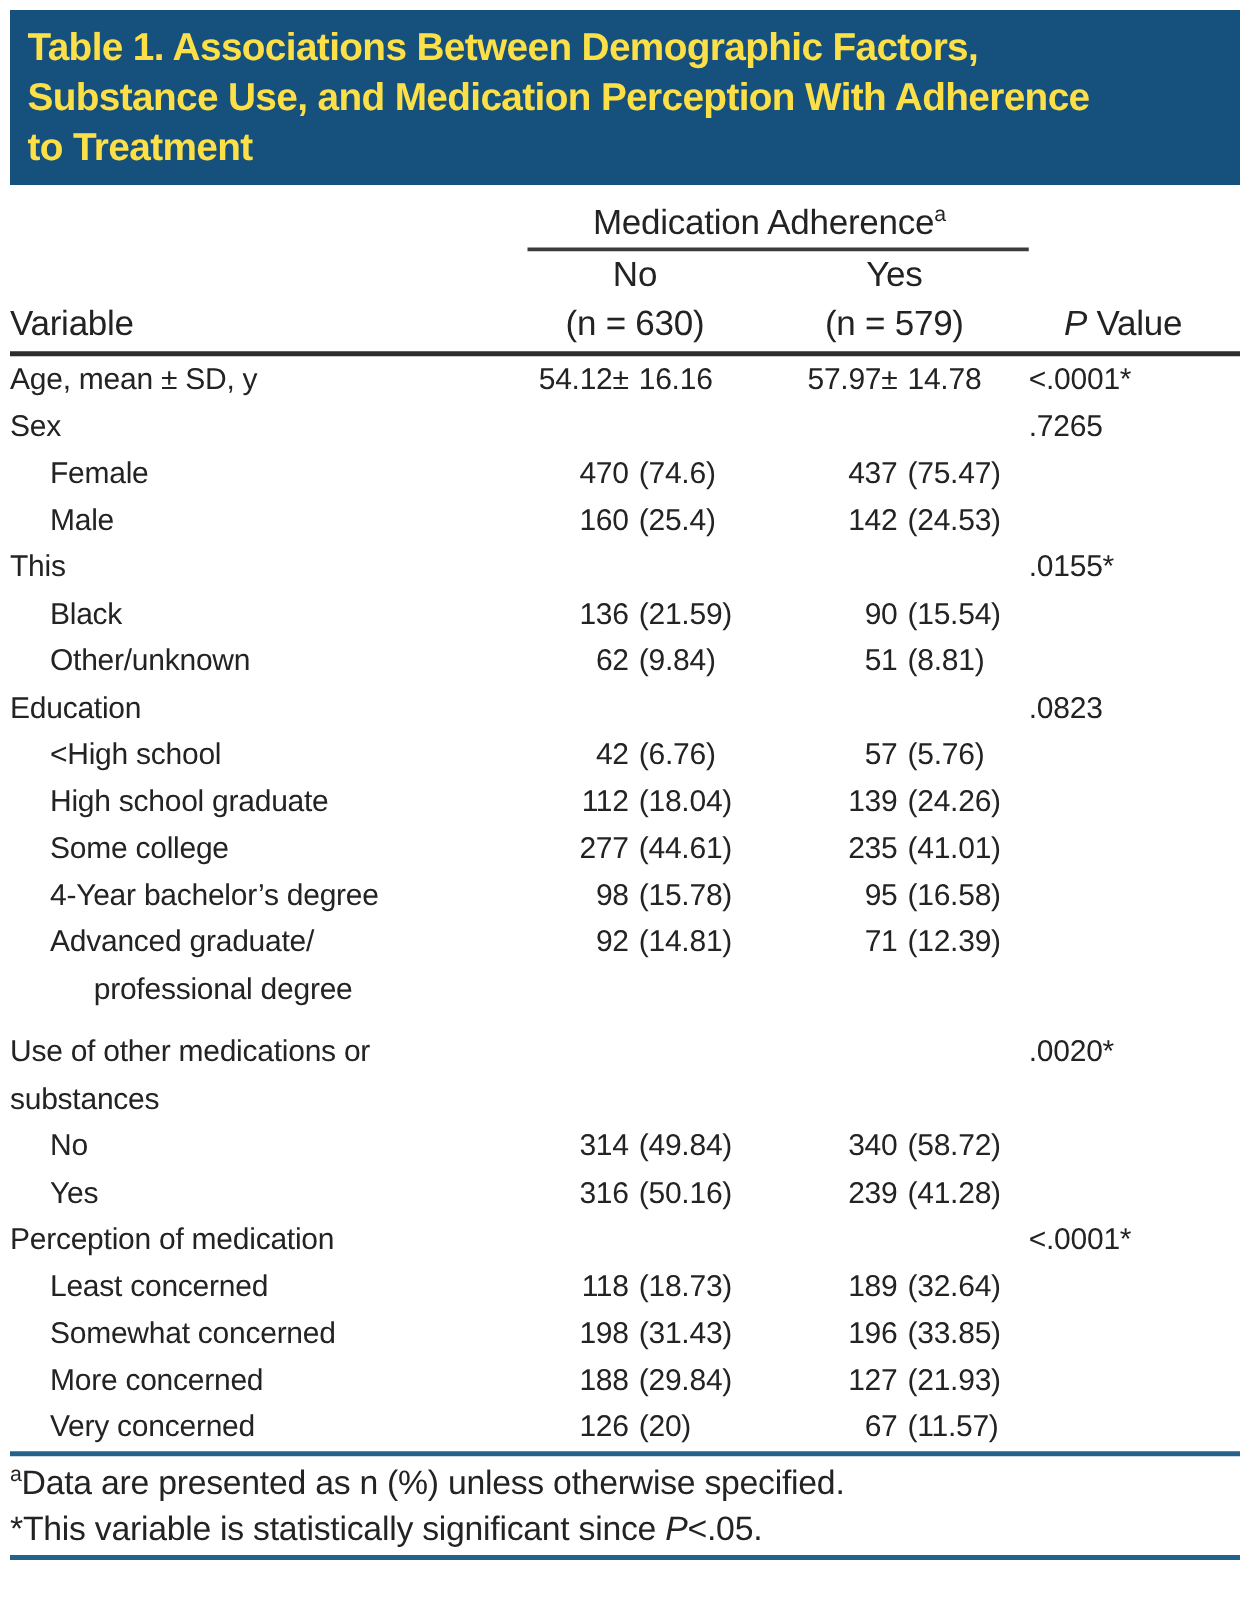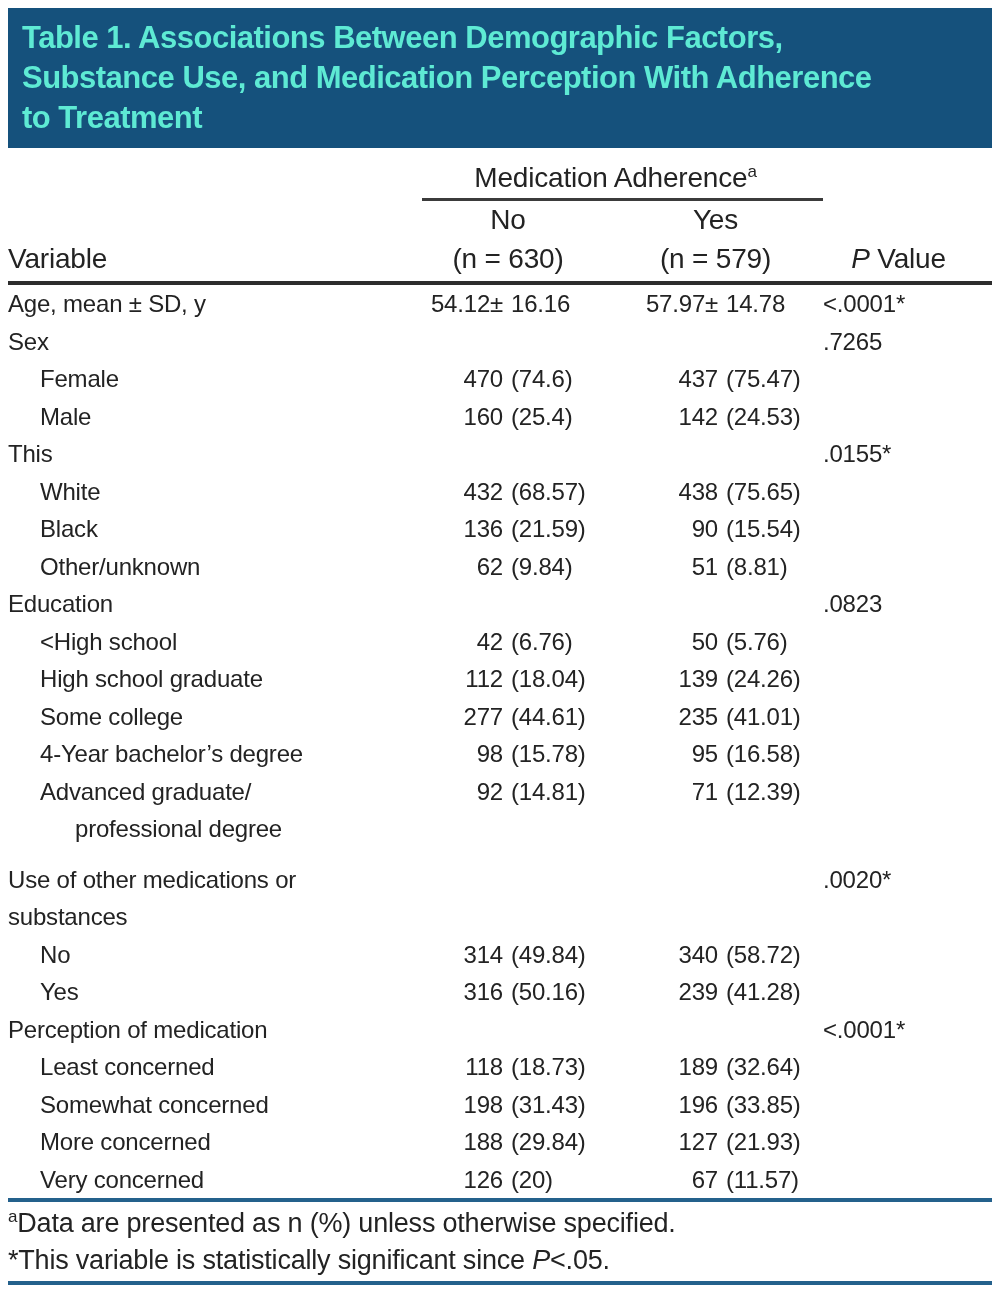--- a/index.html
+++ b/index.html
@@ -4,21 +4,21 @@
 <style>
   html,body{margin:0;padding:0;}
   body{
     width:1000px;height:1296px;background:#ffffff;
     font-family:"Liberation Sans", sans-serif;color:#232323;
   }
   .page{position:relative;width:1000px;height:1296px;overflow:hidden;}
 
   
   .title-bar{
-    margin:8px 8px 0 8px;background:#15517c;color:#5eead4;
+    margin:8px 8px 0 8px;background:#15517c;color:#fde047;
     padding:10px 14px;height:120px;box-sizing:content-box;
   }
   .title-line{
     font-weight:bold;font-size:31px;line-height:40px;
     white-space:nowrap;letter-spacing:-0.5px;overflow:hidden;
   }
 
   .content{margin:0 8px;}
 
   
@@ -144,31 +144,20 @@
           </div>
           <div class="cell-no"></div>
           <div class="cell-yes"></div>
           <div class="cell-p">
             <span class="pv-num">.0155</span>
             <span class="pv-star">*</span>
           </div>
         </div>
         <div class="row">
           <div class="cell-label sub">
-            <div class="lab-line">White</div>
-          </div>
-          <div class="cell-no"><span class="num-n-no">432</span><span class="num-rest">(68.57)</span></div>
-          <div class="cell-yes"><span class="num-n-yes">438</span><span class="num-rest">(75.65)</span></div>
-          <div class="cell-p">
-            <span class="pv-num"></span>
-            <span class="pv-star"></span>
-          </div>
-        </div>
-        <div class="row">
-          <div class="cell-label sub">
             <div class="lab-line">Black</div>
           </div>
           <div class="cell-no"><span class="num-n-no">136</span><span class="num-rest">(21.59)</span></div>
           <div class="cell-yes"><span class="num-n-yes">90</span><span class="num-rest">(15.54)</span></div>
           <div class="cell-p">
             <span class="pv-num"></span>
             <span class="pv-star"></span>
           </div>
         </div>
         <div class="row">
@@ -191,21 +180,21 @@
           <div class="cell-p">
             <span class="pv-num">.0823</span>
             <span class="pv-star"></span>
           </div>
         </div>
         <div class="row">
           <div class="cell-label sub">
             <div class="lab-line">&lt;High school</div>
           </div>
           <div class="cell-no"><span class="num-n-no">42</span><span class="num-rest">(6.76)</span></div>
-          <div class="cell-yes"><span class="num-n-yes">50</span><span class="num-rest">(5.76)</span></div>
+          <div class="cell-yes"><span class="num-n-yes">57</span><span class="num-rest">(5.76)</span></div>
           <div class="cell-p">
             <span class="pv-num"></span>
             <span class="pv-star"></span>
           </div>
         </div>
         <div class="row">
           <div class="cell-label sub">
             <div class="lab-line">High school graduate</div>
           </div>
           <div class="cell-no"><span class="num-n-no">112</span><span class="num-rest">(18.04)</span></div>

